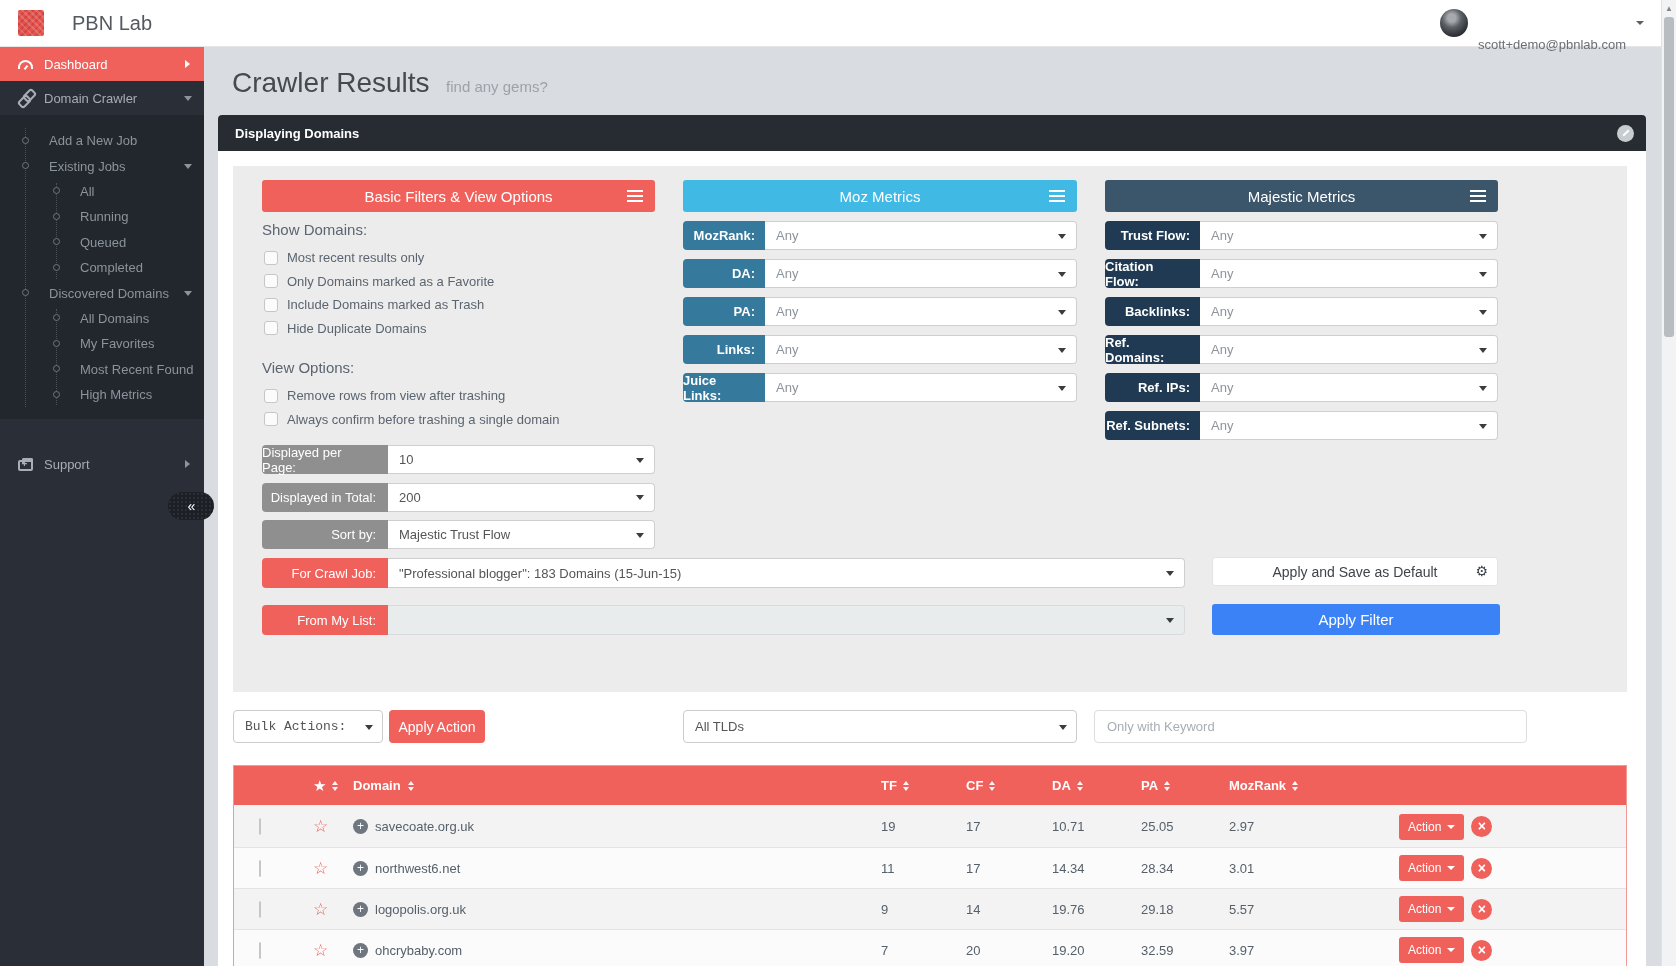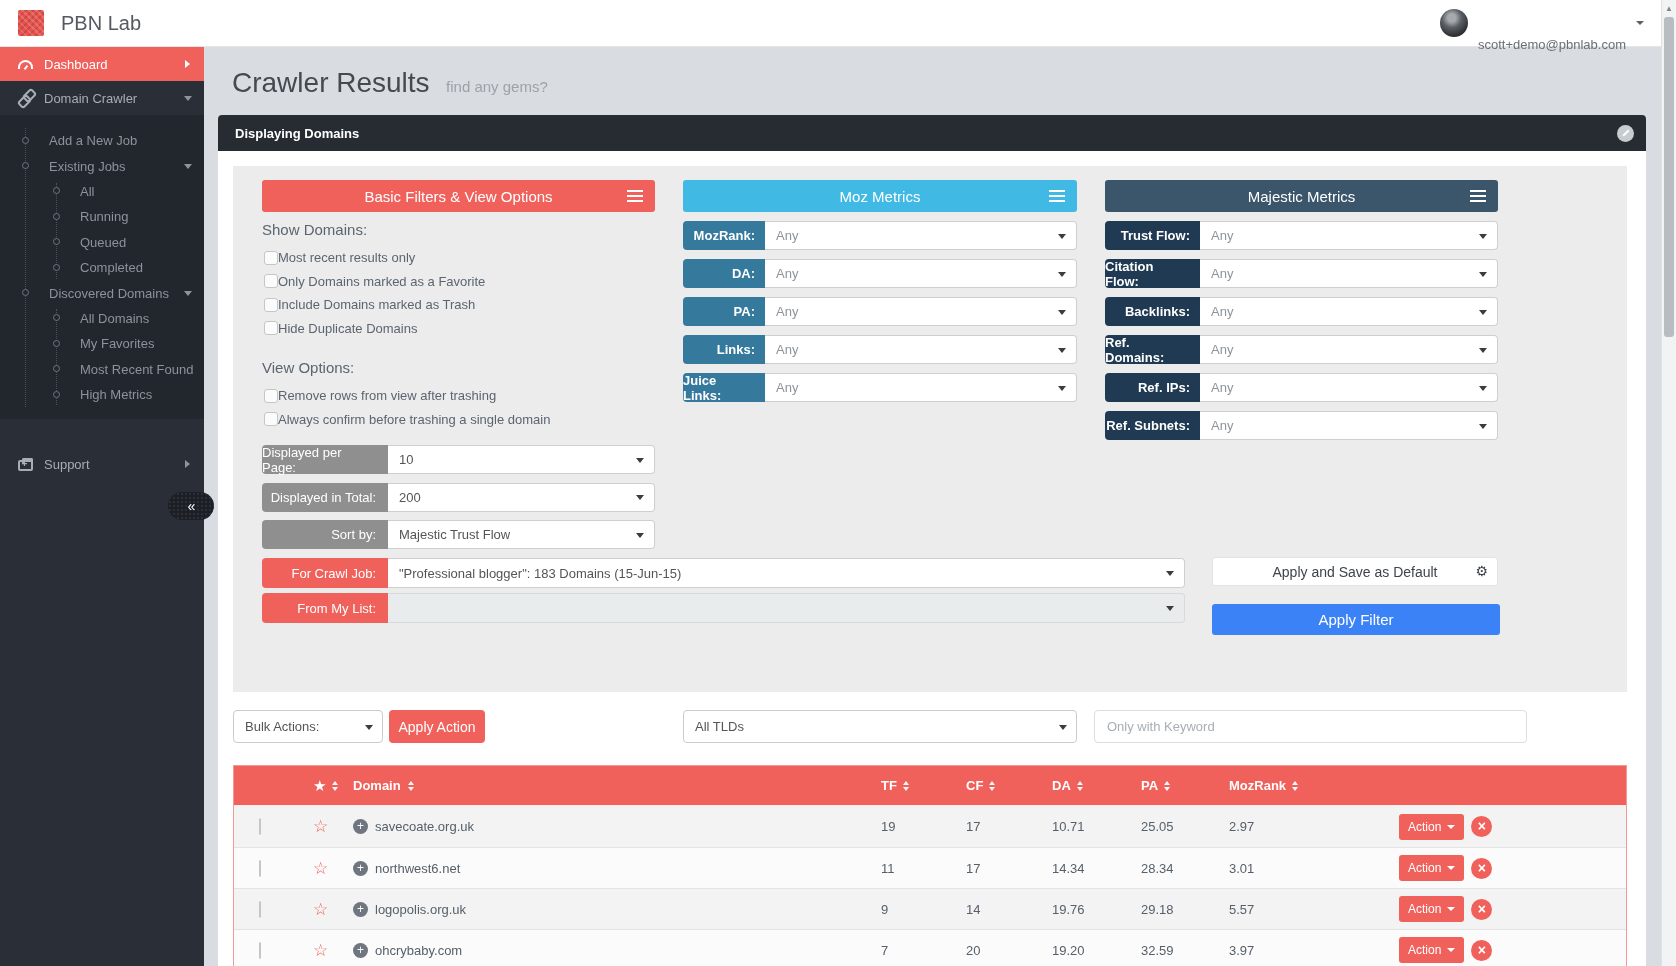--- a/index.html
+++ b/index.html
@@ -5,21 +5,21 @@
   * { box-sizing: border-box; }
   html,body { margin:0; padding:0; }
   body {
     width:1676px; height:966px; overflow:hidden; position:relative;
     font-family:"Liberation Sans", sans-serif;
     background:#d9dde2;
   }
 
   
   .topbar { position:absolute; top:0; left:0; width:1676px; height:47px; background:#ffffff; border-bottom:1px solid #e6e6e6; z-index:5; }
-  .brand { position:absolute; left:18px; top:10px; display:flex; align-items:center; gap:17px; }
+  .brand { position:absolute; left:18px; top:10px; display:flex; align-items:center; gap:28px; }
   .logo {
     width:26px; height:26px; border-radius:2px; background-color:#e8524d;
     background-image:
       repeating-linear-gradient(45deg, rgba(255,255,255,.16) 0 2px, transparent 2px 5px),
       repeating-linear-gradient(-45deg, rgba(0,0,0,.12) 0 2px, transparent 2px 5px);
   }
   .brand-name { font-size:20px; color:#54595f; }
   .user { position:absolute; right:32px; top:8px; height:30px; display:flex; align-items:center; gap:10px; cursor:pointer; }
   .avatar { width:28px; height:28px; border-radius:50%;
     background: radial-gradient(circle at 42% 32%, #a6aaae 0 16%, #5c6167 38%, #24272b 78%); }
@@ -90,52 +90,52 @@
   .fcol3 { left:872px; width:393px; }
   .fhead { height:32px; border-radius:3px; display:flex; align-items:center; justify-content:center; color:#ffffff; font-size:15px; position:relative; cursor:pointer; }
   .fhead-basic    { background:#f0615c; }
   .fhead-moz      { background:#41b9e5; }
   .fhead-majestic { background:#3b556b; }
   .list-icon { position:absolute; right:12px; top:10px; width:16px; height:12px;
     background:linear-gradient(#ffffff 0 2px, transparent 2px 5px, #ffffff 5px 7px, transparent 7px 10px, #ffffff 10px 12px); }
 
   .group-label { font-size:15px; color:#5b6570; margin:9px 0 8px 0; }
   .group-label.second { margin-top:19px; }
-  .cb-row { display:flex; align-items:center; height:23.5px; font-size:13px; color:#5b6570; padding-left:2px; }
+  .cb-row { display:flex; align-items:center; gap:9px; height:23.5px; font-size:13px; color:#5b6570; padding-left:2px; }
   .cb { width:14px; height:14px; background:#fbfbfb; border:1px solid #c6c6c6; border-radius:3px; flex:none; cursor:pointer; }
 
   .grow { display:flex; height:29px; margin-bottom:8.5px; }
   .grow.first { margin-top:14px; }
   .glabel { width:126px; background:#8f8f8f; border-radius:4px 0 0 4px; color:#ffffff; font-size:13px; display:flex; align-items:center; justify-content:flex-end; padding-right:12px; }
   .fsel { flex:1; background:#ffffff; border:1px solid #cfcfcf; border-left:none; border-radius:0 4px 4px 0; display:flex; align-items:center; padding:0 11px; font-size:13px; color:#555555; position:relative; cursor:pointer; }
   .fsel .sel-caret { position:absolute; right:10px; top:50%; margin-top:-2px; width:0; height:0; border-left:4px solid transparent; border-right:4px solid transparent; border-top:5px solid #3c3c3c; }
   .fsel.muted-val { color:#8d949b; }
   .fsel.empty { background:#e9eced; border-color:#d8dbde; }
 
   .mrow { display:flex; height:29px; margin-bottom:9px; }
   .mrow.gap-top { margin-top:9px; }
   .mlabel { border-radius:4px 0 0 4px; color:#ffffff; font-size:13px; font-weight:700; display:flex; align-items:center; justify-content:flex-end; padding-right:10px; }
   .mlabel-moz { width:82px; background:#35799d; }
   .mlabel-maj { width:95px; background:#1f3a52; }
 
   .crawl-row, .mylist-row { position:absolute; left:29px; width:923px; height:30px; display:flex; }
   .crawl-row { top:392px; }
-  .mylist-row { top:427px; }
+  .mylist-row { top:439px; }
   .rlabel { width:126px; background:#f0615c; border-radius:4px 0 0 4px; color:#ffffff; font-size:13px; display:flex; align-items:center; justify-content:flex-end; padding-right:12px; }
 
   .apply-save { position:absolute; left:979px; top:391px; width:286px; height:29px; background:#ffffff; border:1px solid #e3e3e3; border-radius:3px; display:flex; align-items:center; justify-content:center; font-size:14px; color:#3f444a; cursor:pointer; }
   .ic-gear { position:absolute; right:9px; top:5px; color:#3d4249; font-size:14px; }
   .ic-gear::before { content:"⚙"; }
   .apply-filter { position:absolute; left:979px; top:438px; width:288px; height:31px; background:#3b82f6; border-radius:3px; color:#ffffff; font-size:15px; display:flex; align-items:center; justify-content:center; cursor:pointer; }
 
   
   .bulk-row { position:relative; height:33px; margin-top:18px; }
   .std-select { position:absolute; height:33px; background:#ffffff; border:1px solid #cccccc; border-radius:4px; display:flex; align-items:center; padding:0 11px; font-size:13px; color:#555555; cursor:pointer; }
   .std-select .sel-caret { position:absolute; right:9px; top:50%; margin-top:-2px; width:0; height:0; border-left:4px solid transparent; border-right:4px solid transparent; border-top:5px solid #3c3c3c; }
-  .bulk-select { left:0; width:150px; }
+  .bulk-select { left:0; width:150px;font-family:Liberation Mono, monospace; }
   .tld-select { left:450px; width:394px; }
   .apply-action { position:absolute; left:156px; width:96px; height:33px; background:#f0615c; border-radius:4px; color:#ffffff; font-size:14px; display:flex; align-items:center; justify-content:center; cursor:pointer; }
   .keyword-input { position:absolute; left:861px; width:433px; height:33px; border:1px solid #dddddd; border-radius:4px; padding:0 12px; font-size:13px; color:#555555; background:#ffffff; outline:none; }
   .keyword-input::placeholder { color:#a8aeb4; }
 
   
   .dtable { margin-top:22px; width:1394px; border:1px solid #f09a96; }
   .trow { display:grid; grid-template-columns:62px 52px 528px 85px 86px 89px 88px 170px 1fr; align-items:center; }
   .trow.thead { background:#f0615c; height:40px; color:#ffffff; border-bottom:1px solid #fdecea; }
   .trow.data { height:41px; font-size:13px; color:#56606a; }

